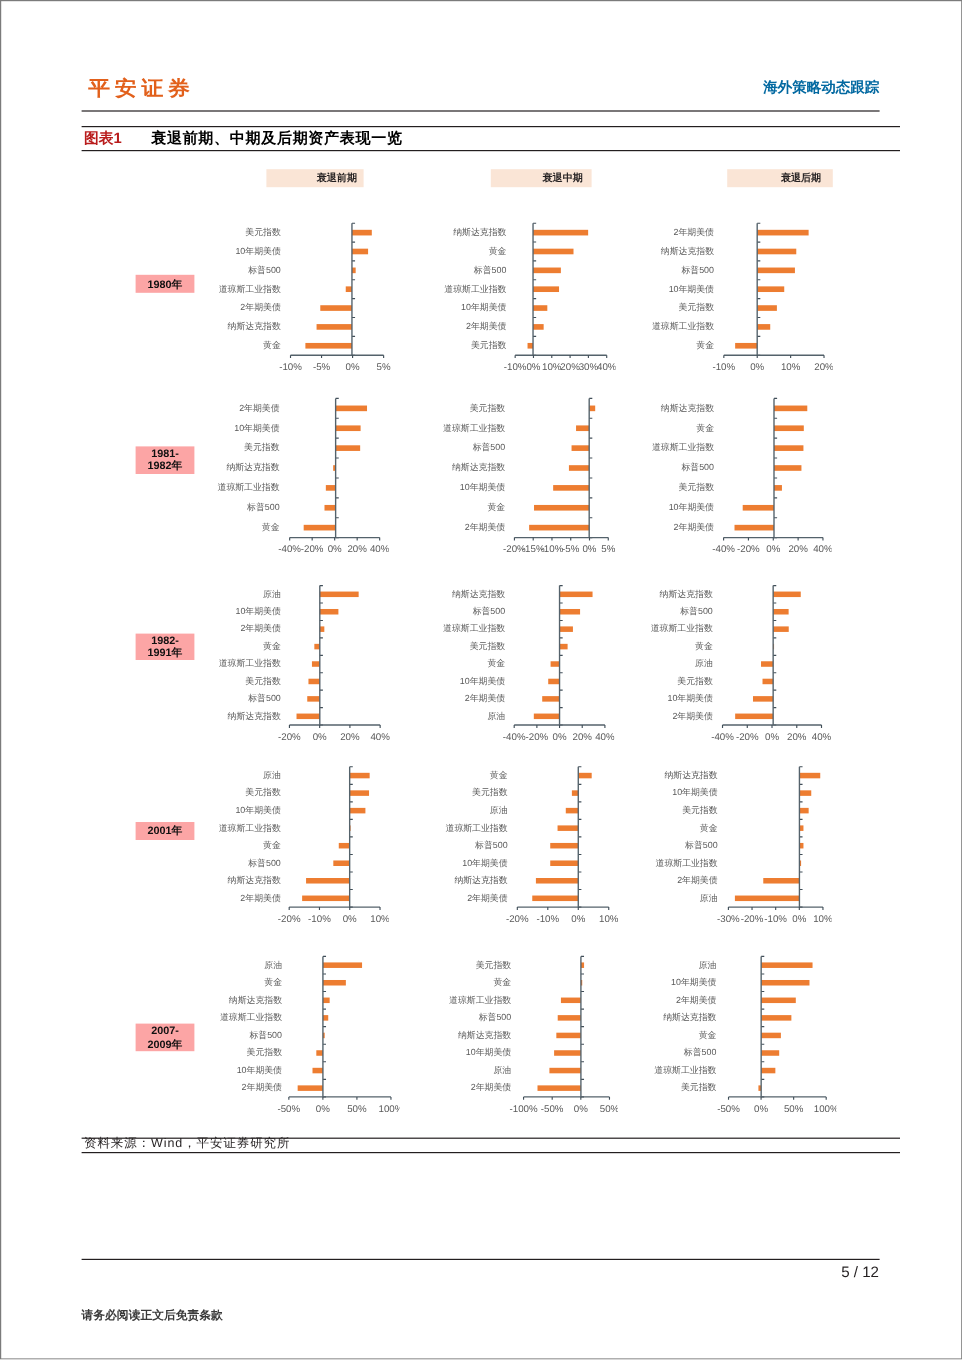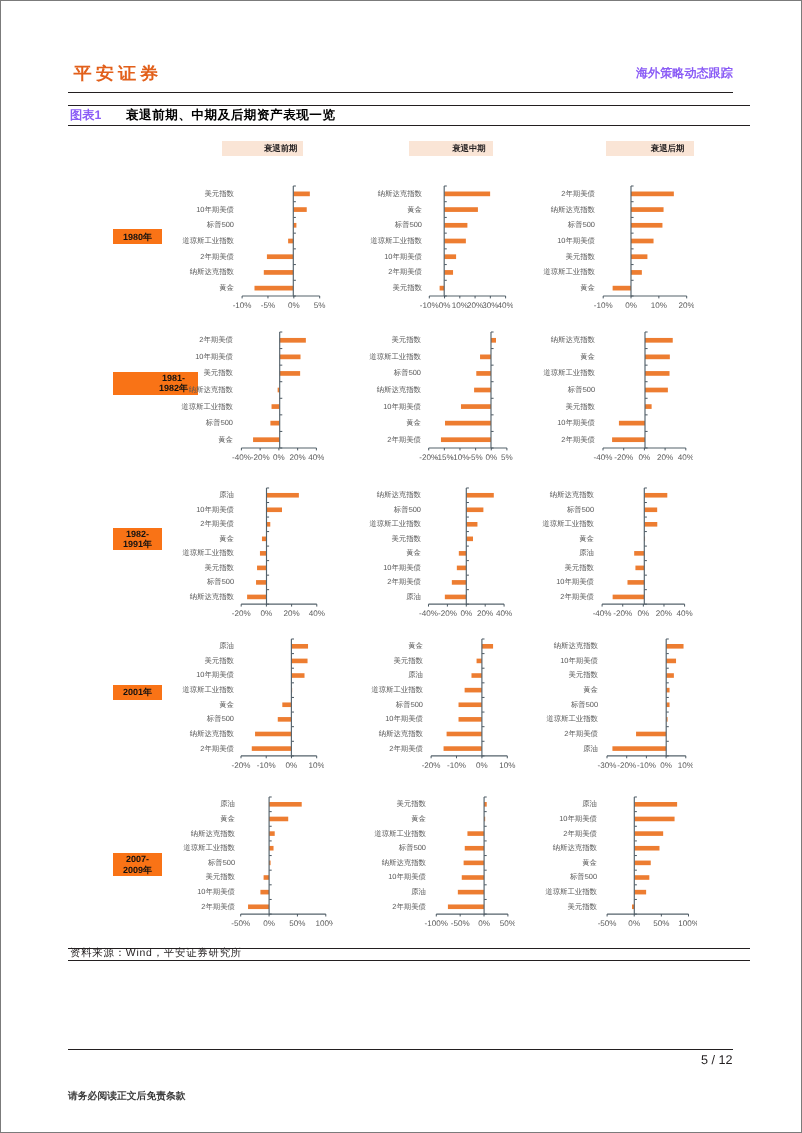--- a/index.html
+++ b/index.html
@@ -12,39 +12,39 @@
   }
   .page{position:absolute;left:0;top:0;width:802px;height:1133px;background:#fff;}
   .page-border{position:absolute;left:0;top:0;width:802px;height:1133px;
         box-sizing:border-box;border:1.1px solid #7b7b7b;pointer-events:none;}
 
   
   .logo{position:absolute;left:73.5px;top:64px;font-size:18.2px;font-weight:700;
         color:#E2601B;letter-spacing:4.0px;line-height:21px;
         transform:scaleY(0.93);transform-origin:left top;}
   .header-right{position:absolute;left:636px;top:65.5px;font-size:12.1px;font-weight:700;
-        color:#8b5cf6;line-height:14px;letter-spacing:0px;}
+        color:#0369a1;line-height:14px;letter-spacing:0px;}
   .header-rule{position:absolute;left:68px;top:92px;width:665px;height:0;
         border-top:1.2px solid #231f20;}
 
   
   .fig-top-rule{position:absolute;left:68px;top:105px;width:682px;height:0;
         border-top:1.1px solid #231f20;}
   .fig-bot-rule{position:absolute;left:68px;top:125px;width:682px;height:0;
         border-top:1.1px solid #231f20;}
-  .fig-label{position:absolute;left:70px;top:107.5px;font-size:12.3px;font-weight:700;color:#8b5cf6;line-height:15px;}
+  .fig-label{position:absolute;left:70px;top:107.5px;font-size:12.3px;font-weight:700;color:#b91c1c;line-height:15px;}
   .fig-title{position:absolute;left:126px;top:107.5px;font-size:12.55px;font-weight:700;color:#000;line-height:15px;letter-spacing:0.55px;}
 
   
   .colbadge{position:absolute;background:#FAE5D6;color:#231f20;
         font-size:8.4px;font-weight:700;text-align:center;
         line-height:15px;height:15px;letter-spacing:0px;padding-left:36px;}
 
   
-  .yearbox{position:absolute;background:#f97316;color:#111;
+  .yearbox{position:absolute;background:#fca5a5;color:#111;
         font-size:9.0px;font-weight:700;text-align:center;
         display:flex;align-items:center;justify-content:center;
         white-space:pre-line;line-height:10.3px;}
 
   
   .chart{position:absolute;}
   .chart svg{display:block;}
   .catlabel{font-family:"Liberation Sans",sans-serif;font-size:7.4px;fill:#5a5a5a;
         text-anchor:end;dominant-baseline:middle;}
   .ticklabel{font-family:"Liberation Sans",sans-serif;font-size:8.1px;fill:#5a5a5a;
@@ -89,21 +89,21 @@
   <div class="fig-title">衰退前期、中期及后期资产表现一览</div>
   <div class="fig-bot-rule"></div>
 
   <div id="badges">
       <div class="colbadge" style="left: 222.2px; top: 140.7px; width: 45px;">衰退前期</div>
       <div class="colbadge" style="left: 408.6px; top: 140.7px; width: 48.6px;">衰退中期</div>
       <div class="colbadge" style="left: 605.5px; top: 140.7px; width: 52px;">衰退后期</div>
     </div>
   <div id="years">
       <div class="yearbox" style="left: 113.4px; width: 48.2px; top: 229.4px; height: 15.1px;">1980年</div>
-      <div class="yearbox" style="left: 113.4px; width: 48.2px; top: 372px; height: 22.7px; padding-left: 36px;">1981-
+      <div class="yearbox" style="left: 113.4px; width: 48.2px; top: 372px; height: 22.7px;">1981-
 1982年</div>
       <div class="yearbox" style="left: 113.4px; width: 48.2px; top: 527.7px; height: 22.7px;">1982-
 1991年</div>
       <div class="yearbox" style="left: 113.4px; width: 48.2px; top: 684.5px; height: 15.4px;">2001年</div>
       <div class="yearbox" style="left: 113.4px; width: 48.2px; top: 853.2px; height: 22.7px;">2007-
 2009年</div>
     </div>
   <div id="charts">
       <div class="chart" style="left: 169.5px; top: 182.6px;">
         <svg width="157.7" height="128.0" viewBox="169.50 182.60 157.70 128.00">

